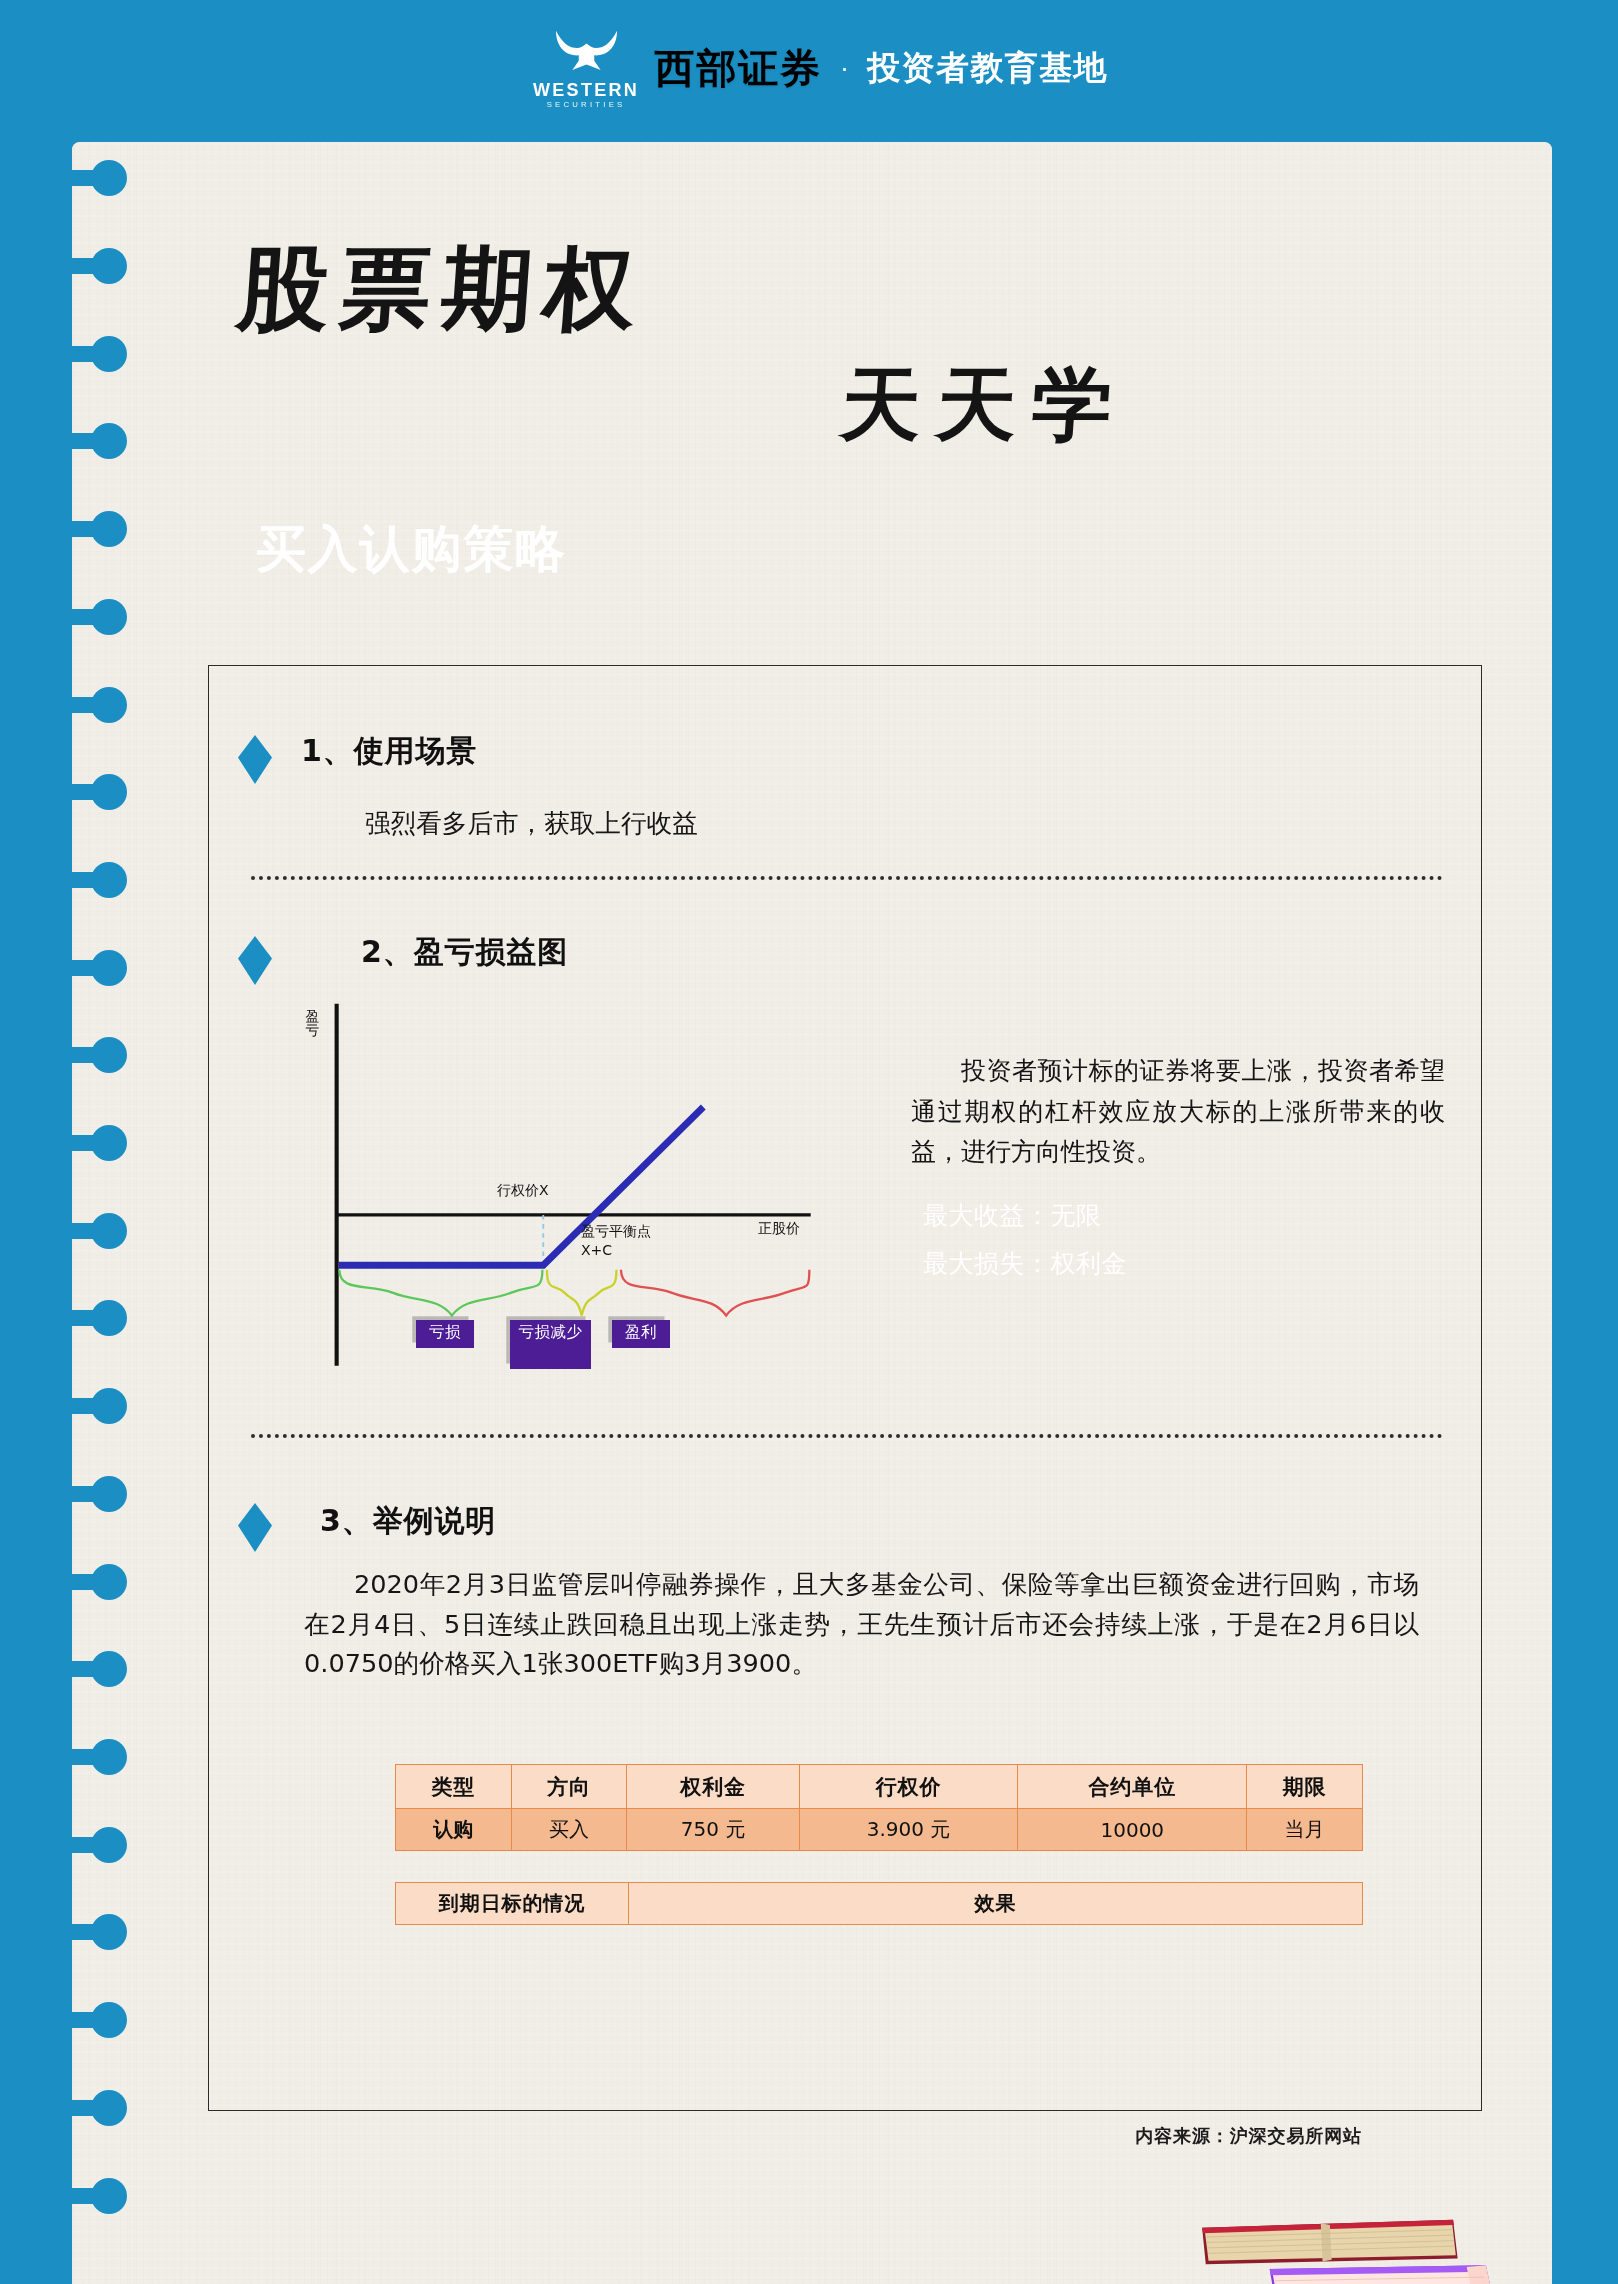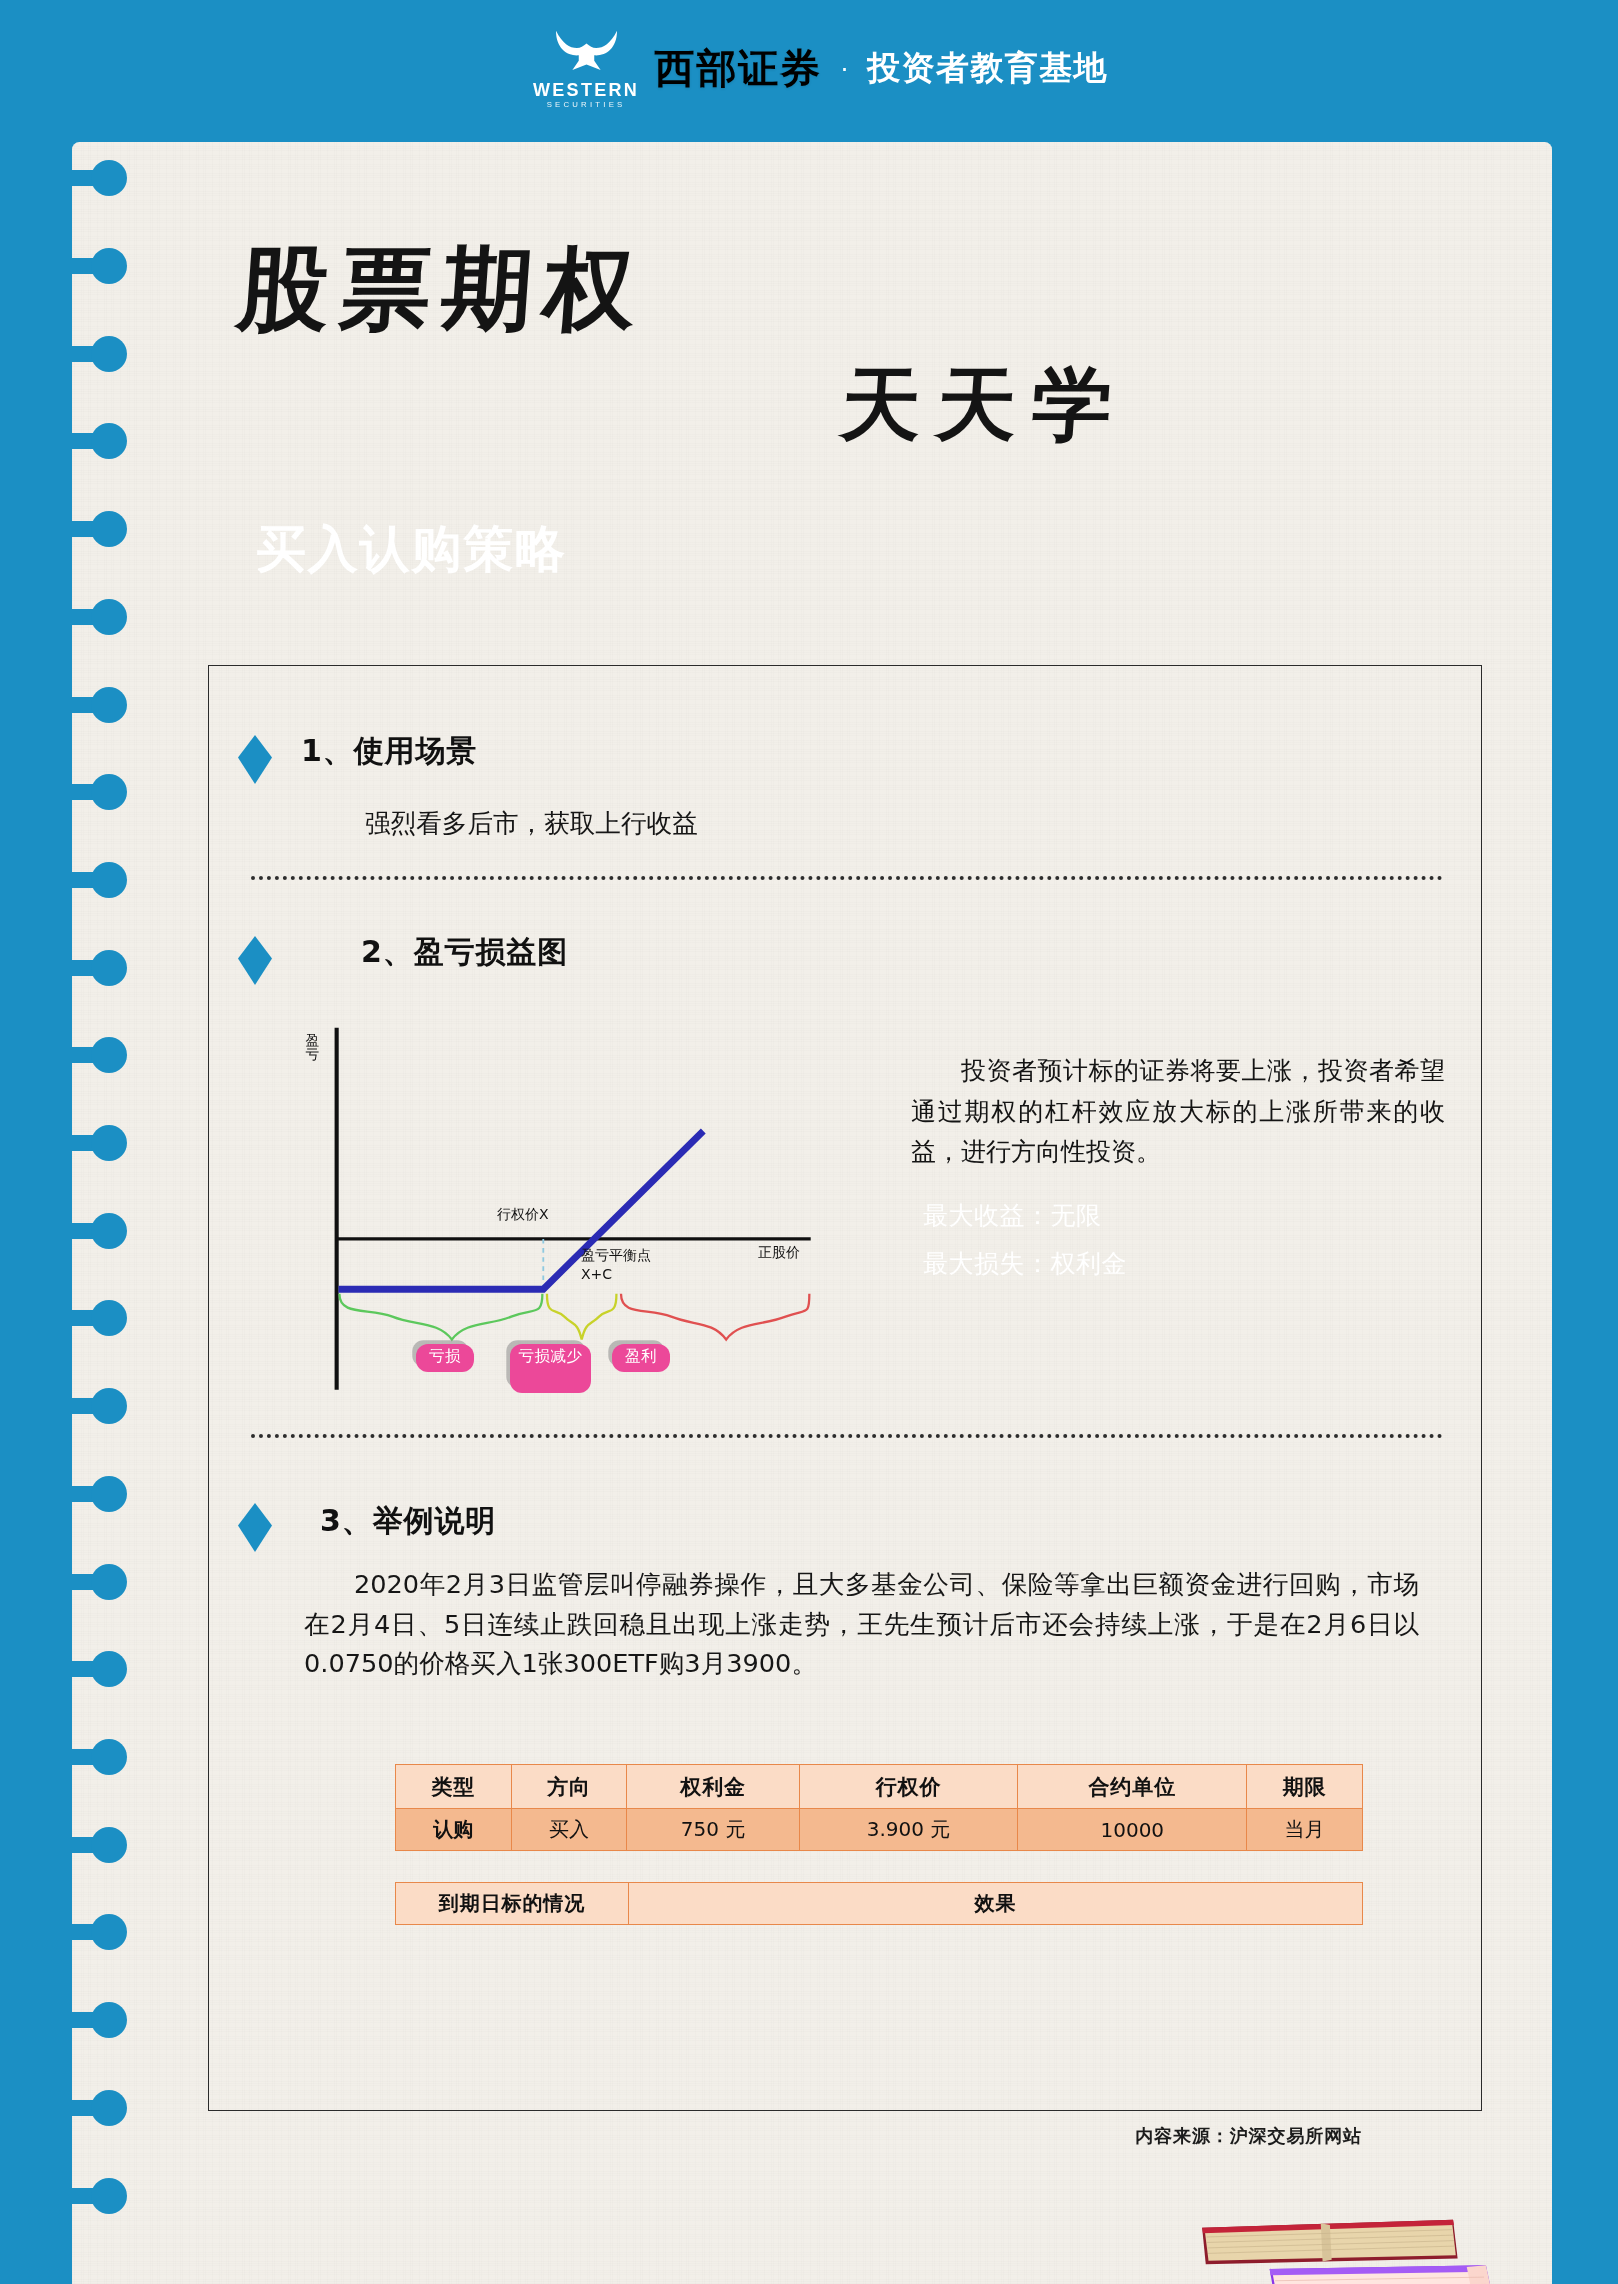--- a/index.html
+++ b/index.html
@@ -94,29 +94,28 @@
   .body-text {
     position: absolute; font-size: 25.6px; color: #161616;
     font-family: "DejaVu Sans", sans-serif; line-height: 1.55;
   }
   .dotted {
     position: absolute; height: 0;
     border-top: 4.1px dotted #2d2d2d;
   }
 
   
-  .chart { position: absolute; left: 301px; top: 1000px; width: 512px; height: 375px; margin-top: 24px; }
+  .chart { position: absolute; left: 301px; top: 1000px; width: 512px; height: 375px; }
   .chart-svg { display:block; }
   .badge {
-    position: absolute; background: #ec4899; color: #fff;
+    position: absolute; background: #4c1d95; color: #fff;
     font-family: "DejaVu Sans", sans-serif; font-size: 15.5px;
     text-align: center; line-height: 1.12; padding: 3.7px 1.8px;
     box-shadow: -4.6px -4.6px 0 -0.9px rgba(140,140,140,.55);
     letter-spacing: 0.5px;
-    border-radius: 12px;
   }
 
   
   .right-para {
     position: absolute; left: 911px; top: 1051px; width: 534px;
     font-size: 25px; line-height: 1.62; color: #141414;
     font-family: "DejaVu Sans", sans-serif; text-indent: 50px; text-align: justify;
   }
   .right-line {
     position: absolute; left: 923px; font-size: 25px; color: #ffffff;

